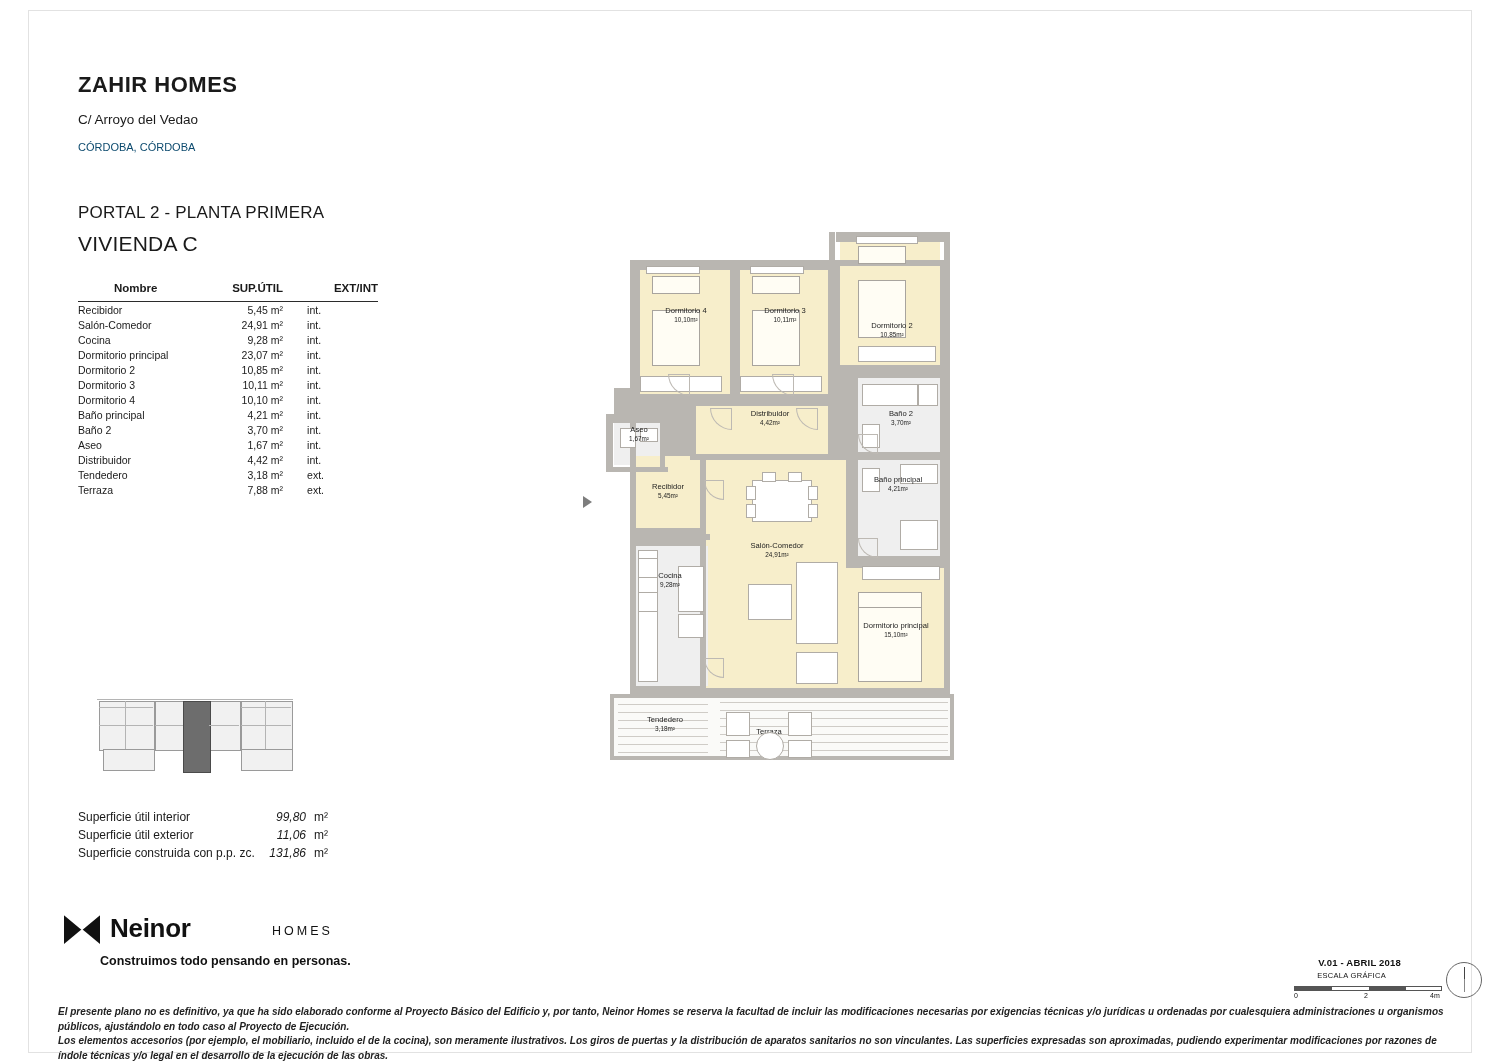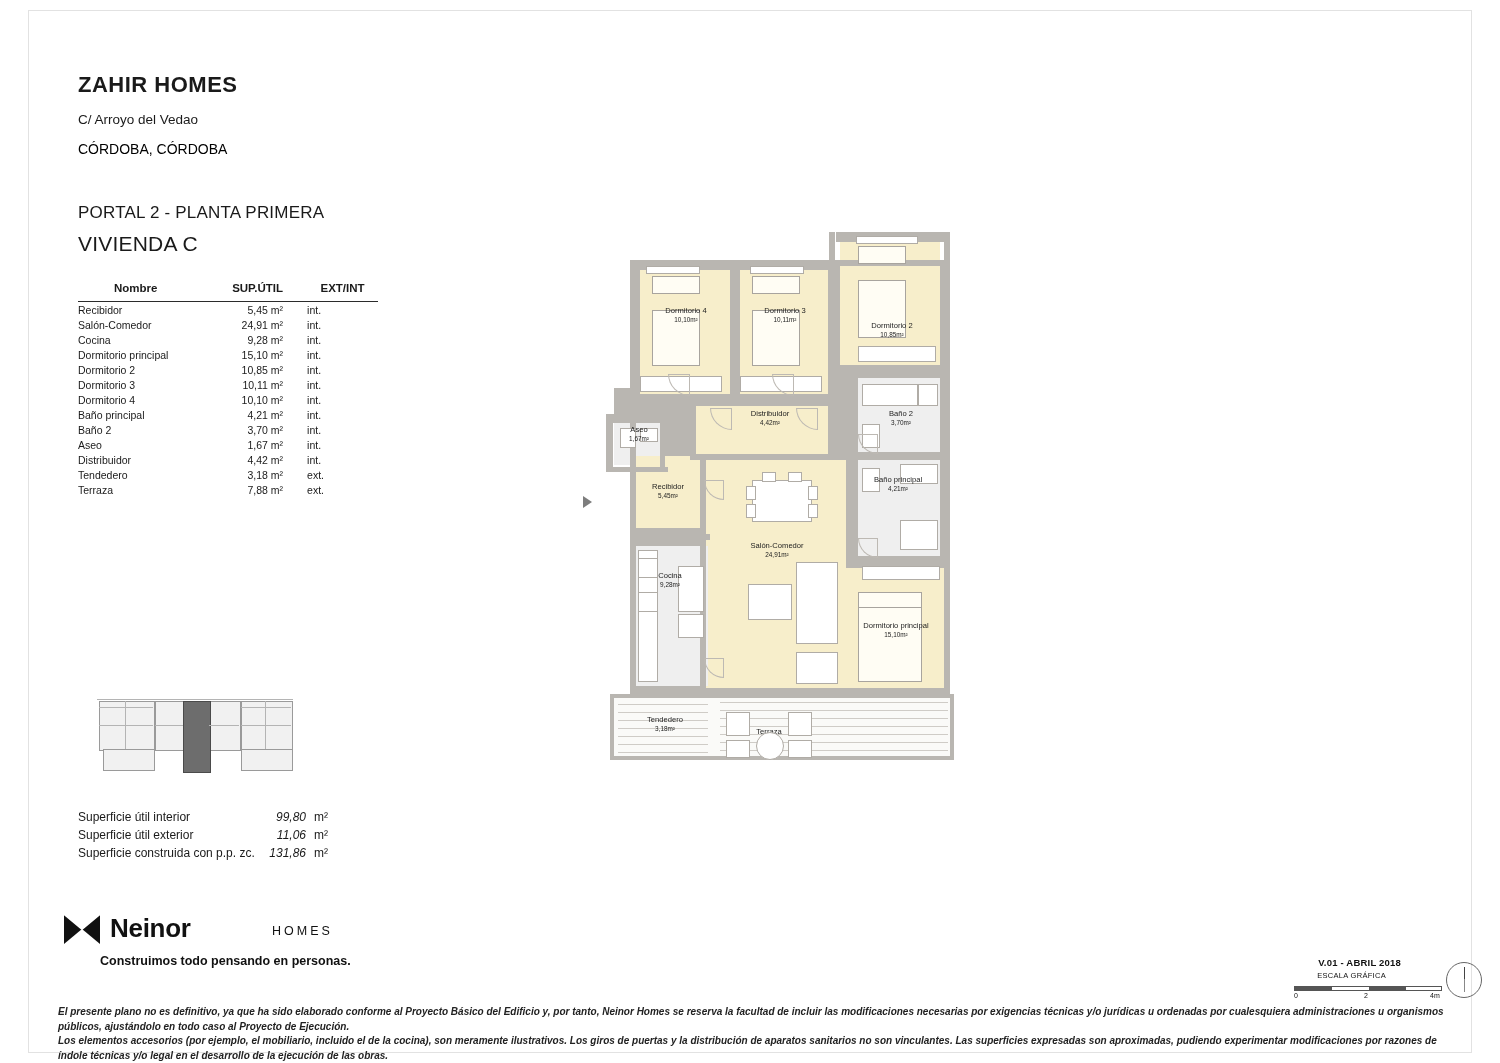--- a/index.html
+++ b/index.html
@@ -14,33 +14,33 @@
   .sheet-border{
     position:absolute;left:28px;top:10px;width:1444px;height:1043px;
     border:1px solid #e2e2e2;box-sizing:border-box;
   }
   
   .brand{
     position:absolute;left:78px;top:72px;
     font-size:22px;letter-spacing:.5px;font-weight:700;color:#1a1a1a;text-align:right;
   }
   .addr1{position:absolute;left:78px;top:112px;font-size:13.5px;color:#1a1a1a;}
-  .addr2{position:absolute;left:78px;top:141px;font-size:14px;color:#000000;}
+  .addr2{position:absolute;left:78px;top:141px;font-size:11px;color:#0c4a6e;}
   .title1{position:absolute;left:78px;top:203px;font-size:17px;color:#1a1a1a;letter-spacing:.2px;}
   .title2{position:absolute;left:78px;top:232px;font-size:21px;color:#1a1a1a;letter-spacing:.2px;}
 
   
   .tbl{position:absolute;left:78px;top:282px;width:300px;font-size:11px;color:#1a1a1a;}
   .tbl table{border-collapse:collapse;width:100%;}
   .tbl th{
     font-size:11.5px;font-weight:700;text-align:left;padding:0 0 6px 0;
   }
   .tbl th.c-name{padding-left:36px;}
   .tbl th.c-sup{text-align:right;padding-right:6px;}
-  .tbl th.c-ext{text-align:center;padding-left:18px;}
+  .tbl th.c-ext{text-align:right;padding-left:18px;}
   .tbl tr.head-rule td{border-bottom:1px solid #2b2b2b;height:1px;padding:0;}
   .tbl td{padding:1.5px 0;font-size:10.5px;}
   .tbl td.c-sup{text-align:right;padding-right:6px;}
   .tbl td.c-ext{text-align:left;padding-left:18px;}
 
   
   .keyplan{position:absolute;left:97px;top:695px;width:196px;height:80px;}
   .keyplan .blk{position:absolute;border:.8px solid #9a9a9a;background:#f1f1f1;}
   .keyplan .hl{position:absolute;background:#6d6d6d;border:.8px solid #4a4a4a;}
   .keyplan .ln{position:absolute;background:#b4b4b4;}
@@ -124,21 +124,21 @@
             <td class="c-sup">24,91 m²</td>
             <td class="c-ext">int.</td>
           </tr>
           <tr>
             <td>Cocina</td>
             <td class="c-sup">9,28 m²</td>
             <td class="c-ext">int.</td>
           </tr>
           <tr>
             <td>Dormitorio principal</td>
-            <td class="c-sup">15,10 m²</td>
+            <td class="c-sup">23,07 m²</td>
             <td class="c-ext">int.</td>
           </tr>
           <tr>
             <td>Dormitorio 2</td>
             <td class="c-sup">10,85 m²</td>
             <td class="c-ext">int.</td>
           </tr>
           <tr>
             <td>Dormitorio 3</td>
             <td class="c-sup">10,11 m²</td>

